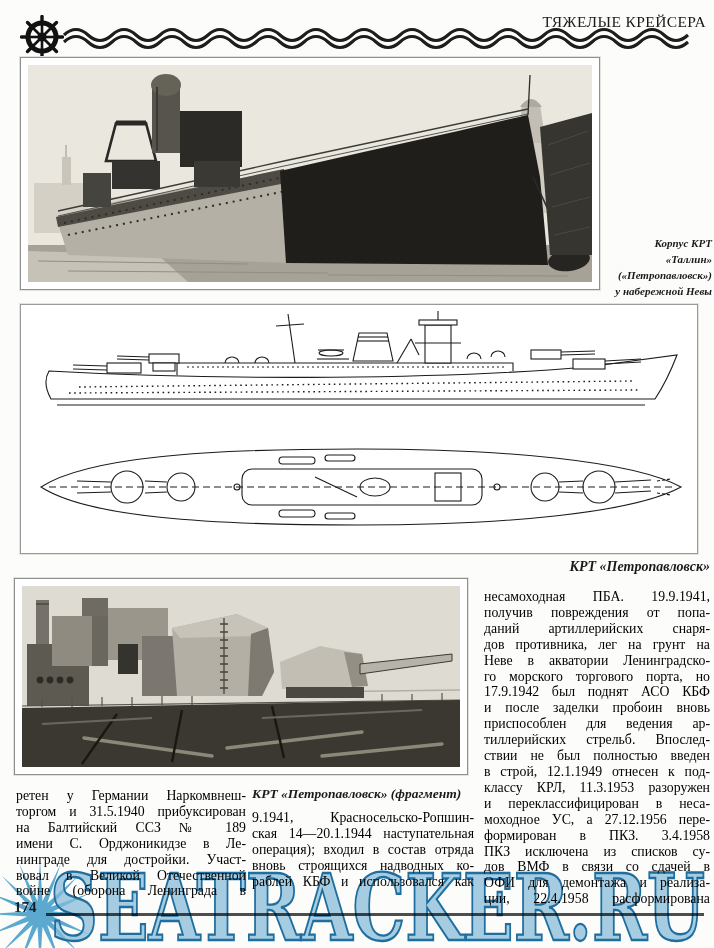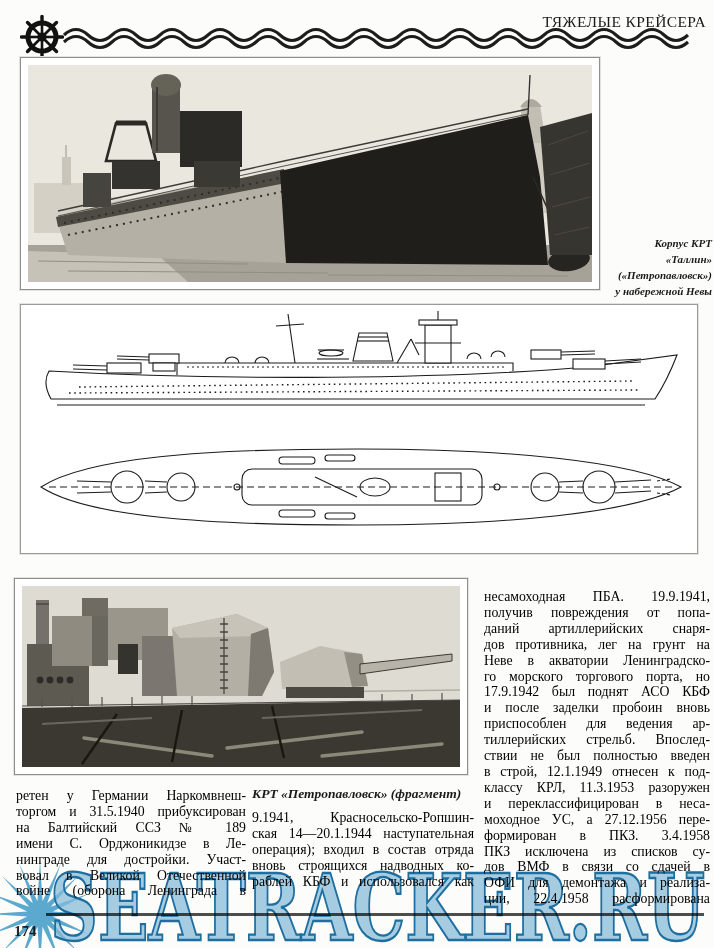--- a/index.html
+++ b/index.html
@@ -24,21 +24,21 @@
   #cap-frag{position:absolute;left:252px;top:786px;width:222px;text-align:left;font-size:13.5px;}
   
   .body-text{
     position:absolute;font-size:13.8px;line-height:15.9px;
     white-space:pre-line;text-align:justify;text-align-last:justify;color:#000000;
   }
   #col-left{left:16px;top:788px;width:230px;}
   #col-mid{left:252px;top:810px;width:222px;}
   #col-right{left:484px;top:589px;width:226px;}
   
-  #page-number{position:absolute;left:14px;top:899px;font-size:15px;font-weight:bold;color:#2a2a2a;margin-top:24px;}
+  #page-number{position:absolute;left:14px;top:899px;font-size:15px;font-weight:bold;color:#2a2a2a;}
   #footer-rule{position:absolute;left:46px;top:913px;width:658px;height:3px;background:#4d4d4b;}
   
   #watermark{position:absolute;left:0;top:852px;mix-blend-mode:multiply;pointer-events:none;}
 </style>
 </head>
 <body>
 
 <div class="page">
 
   <div class="wheel">
@@ -225,20 +225,21 @@
         <rect x="252" y="199" width="36" height="7" rx="3.5"></rect>
         <rect x="298" y="202" width="30" height="6" rx="3"></rect>
         <line x1="288" y1="166" x2="330" y2="186"></line>
         <circle cx="210" cy="176" r="3"></circle>
           <circle cx="470" cy="176" r="3"></circle>
         <line x1="630" y1="170" x2="644" y2="168" stroke-dasharray="3,2"></line>
         <line x1="630" y1="182" x2="644" y2="184" stroke-dasharray="3,2"></line>
       </g>
     </svg>
   </div>
+  <div class="cap" id="cap-drawing">КРТ «Петропавловск»</div>
 
   <div class="panel" id="photo-frag">
     <svg width="438" height="181" viewBox="0 0 438 181">
       <rect x="0" y="0" width="438" height="181" fill="#dedbd2"></rect>
       <line x1="290" y1="106" x2="438" y2="104" stroke="#b3afa4" stroke-width="1.5"></line>
 
       <rect x="14" y="14" width="13" height="52" fill="#75716a"></rect>
       <line x1="14" y1="18" x2="27" y2="18" stroke="#55534c" stroke-width="2"></line>
 
       <rect x="60" y="12" width="26" height="20" fill="#6f6b63"></rect>

